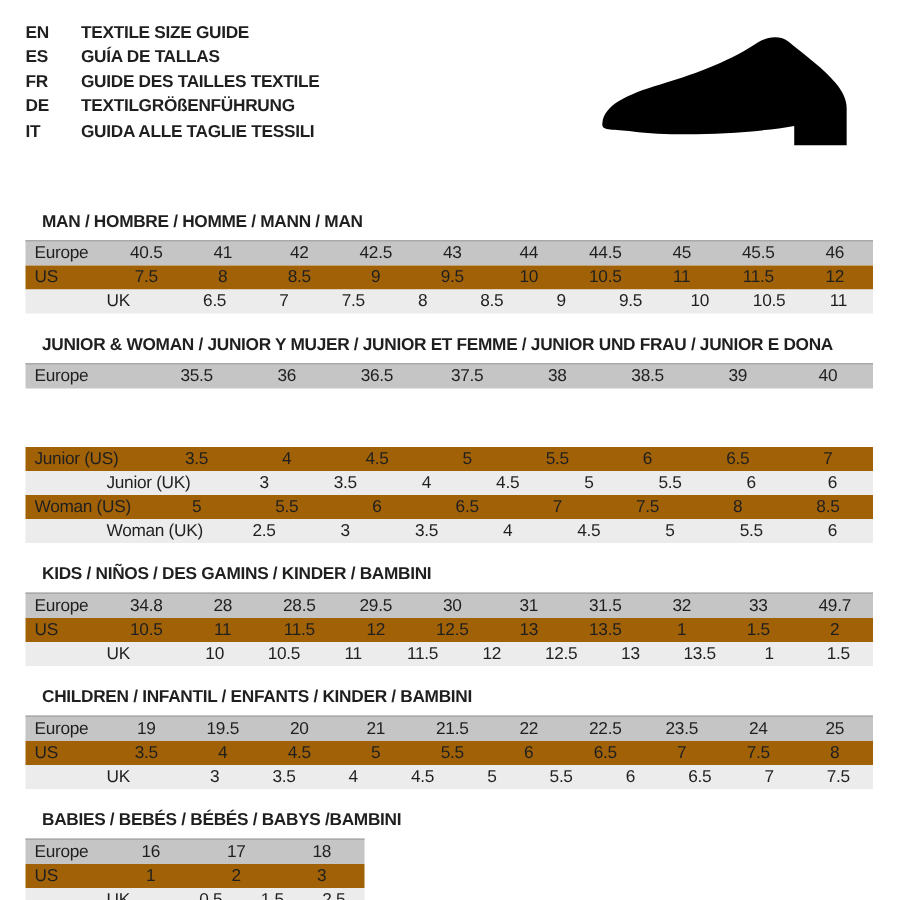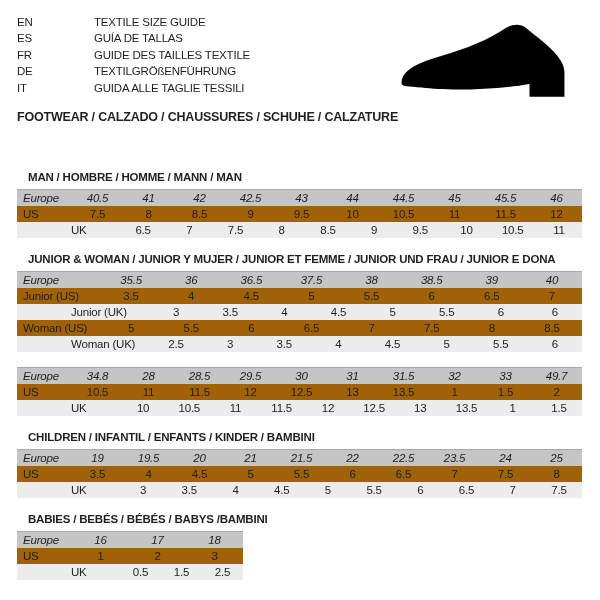--- a/index.html
+++ b/index.html
@@ -11,32 +11,32 @@
   html,body{margin:0;padding:0;}
   body{
     width:600px;height:600px;background:#ffffff;
     font-family:"Liberation Sans", sans-serif;
     color:var(--txt);
     overflow:hidden;
   }
   .page{position:relative;width:600px;height:600px;box-sizing:border-box;padding:12px 17px 0 17px;}
   
   .lang-list{margin-top:2px;}
-  .lang-row{display:grid;grid-template-columns:37px auto;font-weight:normal;font-size:11.5px;line-height:16.4px;letter-spacing:-0.2px;gap:40px;}
+  .lang-row{display:grid;grid-template-columns:37px auto;font-weight:bold;font-size:11.5px;line-height:16.4px;letter-spacing:-0.2px;}
   .category-heading{font-weight:bold;font-size:12.5px;letter-spacing:-0.2px;margin-top:14px;line-height:15px;}
   
   .shoe{position:absolute;top:14px;right:13px;width:196px;height:92px;}
   .shoe svg{width:100%;height:100%;display:block;}
   
   .tables{margin-top:46px;}
   .tbl-section{margin:0;}
   .tbl-title{margin:0 0 6px 0;font-size:11.5px;font-weight:bold;letter-spacing:-0.2px;line-height:12px;padding-left:11px;}
   .tbl{margin:0 0 15px 0;}
   .trow{display:grid;align-items:center;height:16px;font-size:11.5px;letter-spacing:-0.2px;background:#a16207;}
-  .trow.header{background:var(--header-bg);border-top:1px solid var(--hdr-border);font-style:italic;}
+  .trow.header{background:var(--header-bg);border-top:1px solid var(--hdr-border);}
   .trow.alt{background:var(--alt-bg);padding-left:48px;}
   .cell{text-align:center;white-space:nowrap;}
   .cell.label{text-align:left;padding-left:6px;}
 </style>
 </head>
 <body>
 
 <div class="page">
 
   <div class="lang-list">
@@ -55,21 +55,20 @@
       <div class="lang-row">
         <span class="lang-code">DE</span>
         <span class="lang-label">TEXTILGRÖßENFÜHRUNG</span>
       </div>
       <div class="lang-row">
         <span class="lang-code">IT</span>
         <span class="lang-label">GUIDA ALLE TAGLIE TESSILI</span>
       </div>
     </div>
 
-  <div class="category-heading">FOOTWEAR / CALZADO / CHAUSSURES / SCHUHE / CALZATURE</div>
 
   <div class="shoe">
     <svg viewBox="0 0 210 100" xmlns="http://www.w3.org/2000/svg" aria-hidden="true">
       <path d="M 10 74
                C 11 61 28 53 52 46
                C 82 37 104 28 122 16
                C 129 11 139 10 145 15
                C 157 25 171 35 179 45
                C 184 51 187 57 187 63
                L 187 90
@@ -132,21 +131,21 @@
             <span class="cell label">Europe</span>
             <span class="cell">35.5</span>
             <span class="cell">36</span>
             <span class="cell">36.5</span>
             <span class="cell">37.5</span>
             <span class="cell">38</span>
             <span class="cell">38.5</span>
             <span class="cell">39</span>
             <span class="cell">40</span>
           </div>
-          <div class="trow" style="grid-template-columns: 84px repeat(8, 1fr);">
+          <div class="trow" style="grid-template-columns: 84px repeat(8, 1fr); margin-top: 39px;">
             <span class="cell label">Junior (US)</span>
             <span class="cell">3.5</span>
             <span class="cell">4</span>
             <span class="cell">4.5</span>
             <span class="cell">5</span>
             <span class="cell">5.5</span>
             <span class="cell">6</span>
             <span class="cell">6.5</span>
             <span class="cell">7</span>
           </div>
@@ -179,20 +178,21 @@
             <span class="cell">3.5</span>
             <span class="cell">4</span>
             <span class="cell">4.5</span>
             <span class="cell">5</span>
             <span class="cell">5.5</span>
             <span class="cell">6</span>
           </div>
         </div>
       </section>
       <section class="tbl-section">
+        <h3 class="tbl-title">KIDS / NIÑOS / DES GAMINS / KINDER / BAMBINI</h3>
         <div class="tbl" style="width: 565px;">
           <div class="trow header" style="grid-template-columns: 55px repeat(10, 1fr);">
             <span class="cell label">Europe</span>
             <span class="cell">34.8</span>
             <span class="cell">28</span>
             <span class="cell">28.5</span>
             <span class="cell">29.5</span>
             <span class="cell">30</span>
             <span class="cell">31</span>
             <span class="cell">31.5</span>

